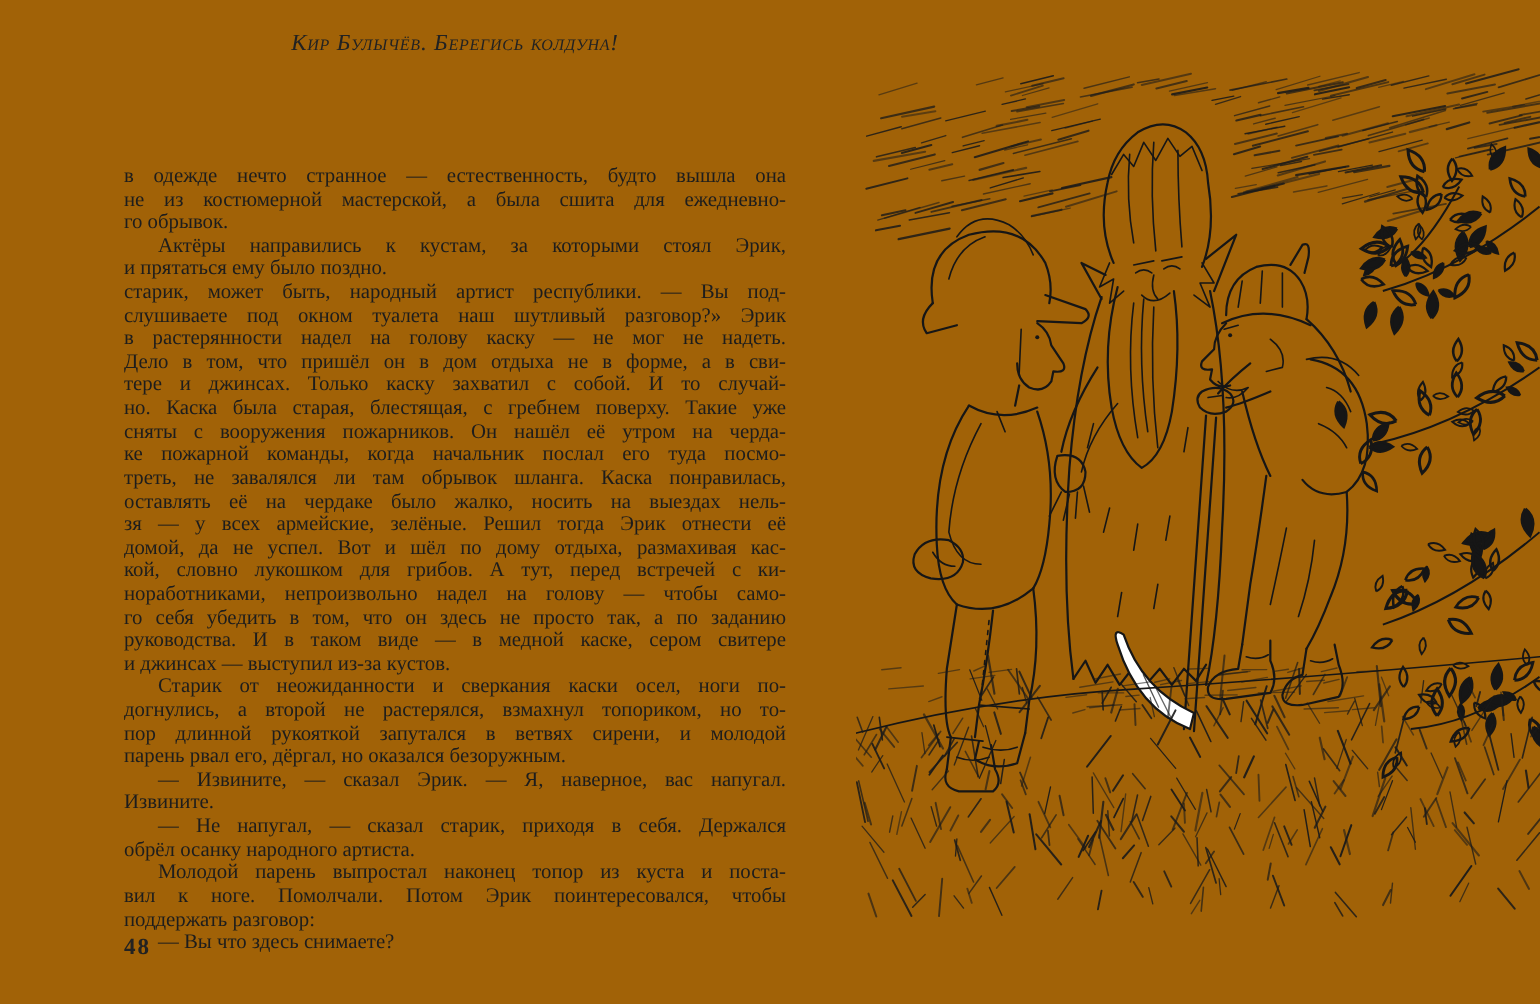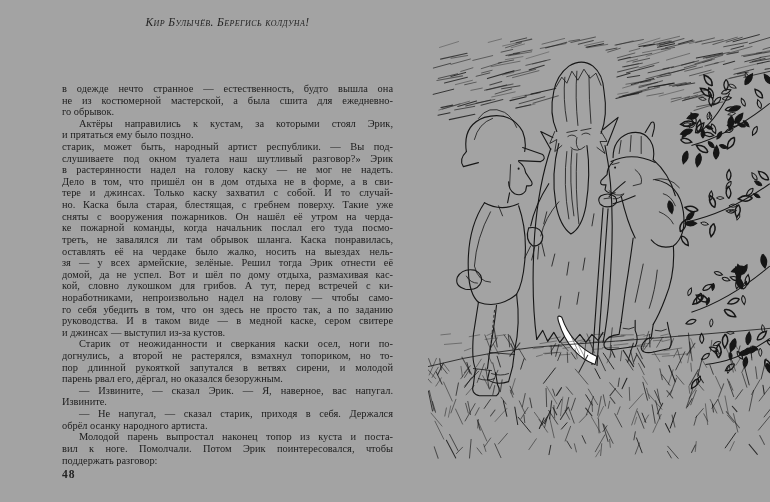--- a/index.html
+++ b/index.html
@@ -1,16 +1,16 @@
 <!DOCTYPE html>
 <html lang="ru"><head>
 <meta charset="utf-8">
 <style>
   html,body{margin:0;padding:0;width:770px;height:502px;overflow:hidden;background:#ffffff;}
-  .page{position:absolute;inset:0;background:#a3a3a3;font-family:"Liberation Serif",serif;color:#1d1d1d;}
+  .page{position:absolute;inset:0;background:#a16207;font-family:"Liberation Serif",serif;color:#1d1d1d;}
   .running-head{
     position:absolute;left:62px;top:16px;width:331px;
     text-align:center;font-style:italic;font-variant:small-caps;
     font-size:11.5px;letter-spacing:.4px;color:#222;
   }
   #text-block{
     position:absolute;left:62px;top:43px;width:331px;
     font-size:10.4px;color:#1d1d1d;margin-top:40px;
   }
   .line{
@@ -62,20 +62,21 @@
       <div class="line">догнулись, а второй не растерялся, взмахнул топориком, но то-</div>
       <div class="line">пор длинной рукояткой запутался в ветвях сирени, и молодой</div>
       <div class="line last">парень рвал его, дёргал, но оказался безоружным.</div>
       <div class="line indent">— Извините, — сказал Эрик. — Я, наверное, вас напугал.</div>
       <div class="line last">Извините.</div>
       <div class="line indent">— Не напугал, — сказал старик, приходя в себя. Держался</div>
       <div class="line last">обрёл осанку народного артиста.</div>
       <div class="line indent">Молодой парень выпростал наконец топор из куста и поста-</div>
       <div class="line">вил к ноге. Помолчали. Потом Эрик поинтересовался, чтобы</div>
       <div class="line last">поддержать разговор:</div>
+      <div class="line last indent">— Вы что здесь снимаете?</div>
     </div>
 
   <div class="page-number">48</div>
 
   <svg class="illustration" viewBox="0 0 340 430" xmlns="http://www.w3.org/2000/svg">
 
     <g id="sky-hatch">
         <line x1="197.3" y1="39.7" x2="224.7" y2="32.5" stroke="#1a1a1a" stroke-width="0.98" opacity="0.78" stroke-linecap="round"></line>
         <line x1="177.0" y1="17.1" x2="187.8" y2="15.0" stroke="#1a1a1a" stroke-width="0.74" opacity="0.90" stroke-linecap="round"></line>
         <line x1="239.9" y1="52.6" x2="256.8" y2="49.3" stroke="#1a1a1a" stroke-width="0.65" opacity="0.86" stroke-linecap="round"></line>

